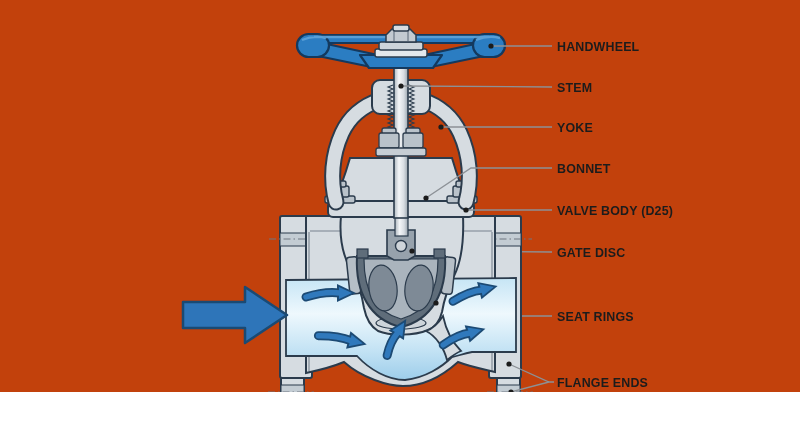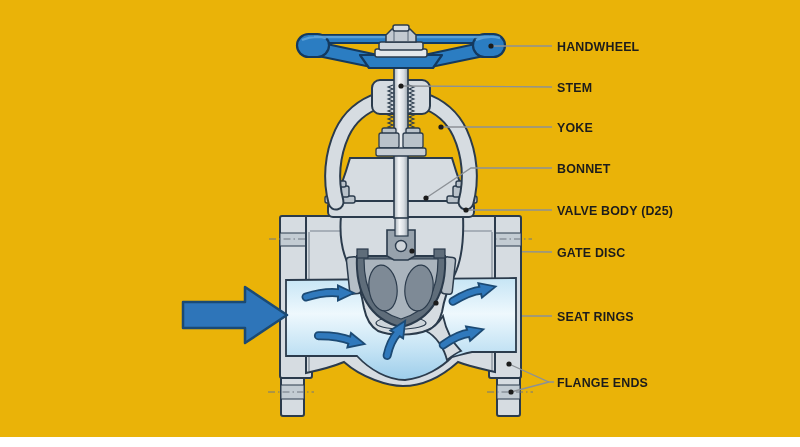--- a/index.html
+++ b/index.html
@@ -1,17 +1,17 @@
 <!DOCTYPE html>
 <html><head>
 <meta charset="utf-8">
 <style>
   html,body{margin:0;padding:0;background:#ffffff;}
   #stage{
-    position:relative;width:800px;height:437px;background:#eab308;overflow:hidden;
+    position:relative;width:800px;height:392px;background:#c2410c;overflow:hidden;
     font-family:"Liberation Sans",sans-serif;
   }
   #diagram-svg{position:absolute;left:0;top:0;}
   .part-label{
     position:absolute;
     font-size:13.5px;font-weight:700;color:#1c1c1c;
     letter-spacing:.2px;white-space:nowrap;
     transform:scaleX(.92);transform-origin:left center;
   }
 </style>

